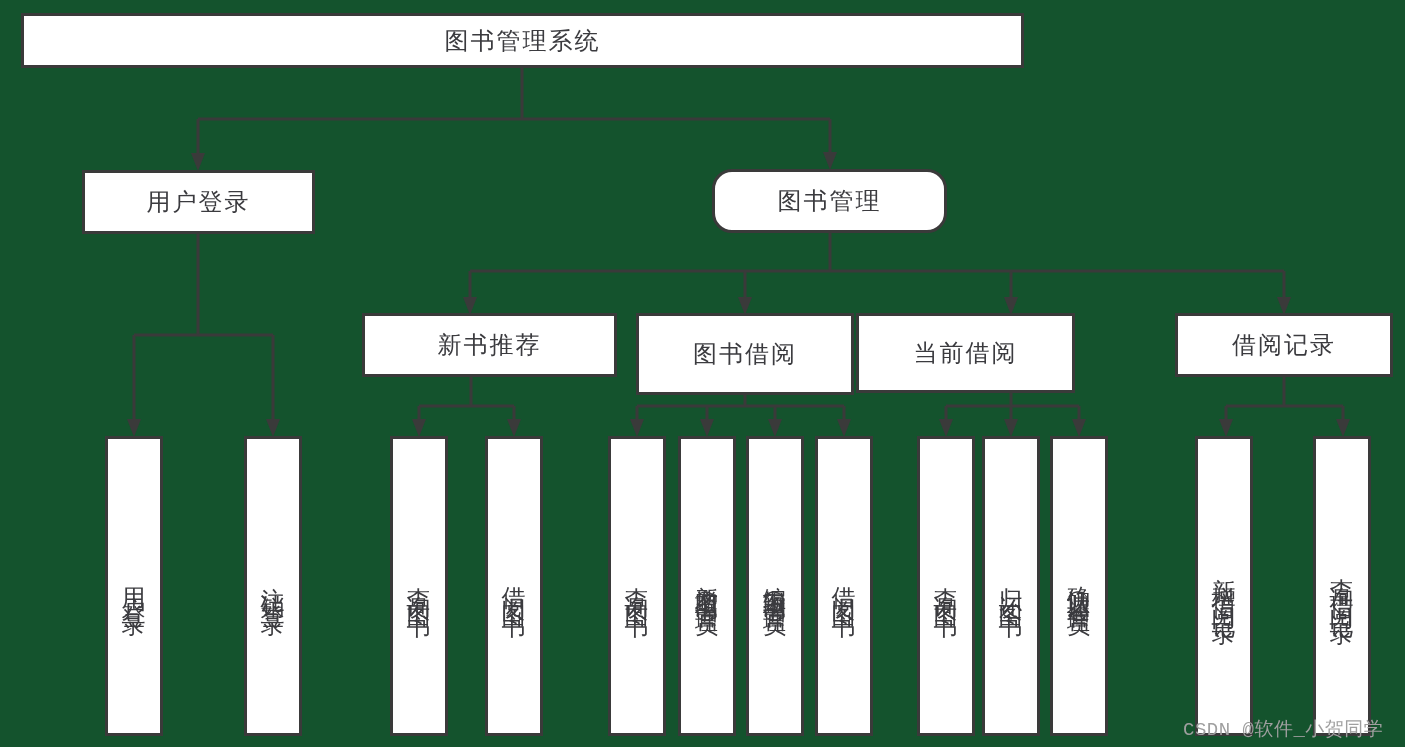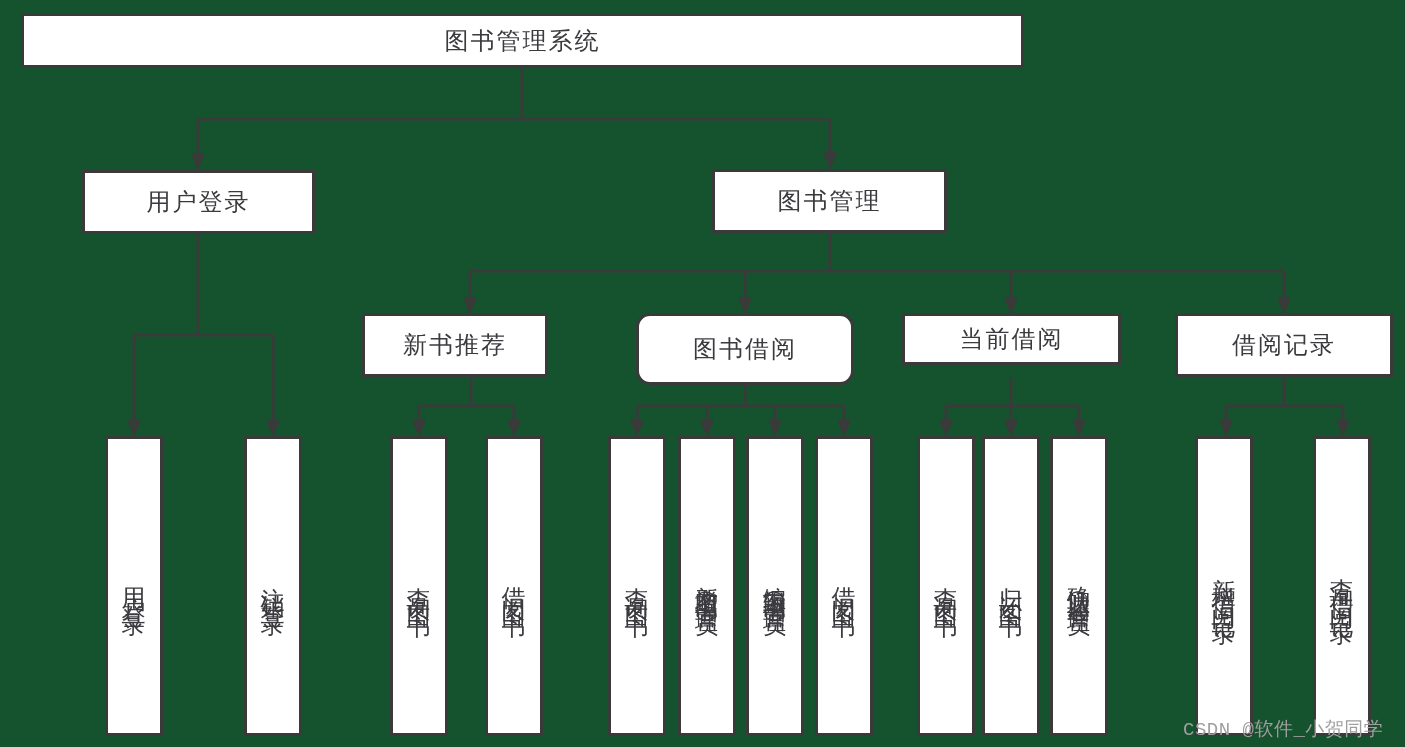--- a/index.html
+++ b/index.html
@@ -101,31 +101,31 @@
     </g>
   </svg>
 
   <div class="box" style="left:21px; top:13px; width:1003px; height:55px;">
     <span class="hlabel">图书管理系统</span>
   </div>
 
   <div class="box" style="left:82px; top:170px; width:233px; height:64px;">
     <span class="hlabel">用户登录</span>
   </div>
-  <div class="box" style="left:712px; top:169px; width:235px; height:64px;">
+  <div class="box" style="left:712px; top:169px; width:235px; height:64px;border-radius:20px;">
     <span class="hlabel">图书管理</span>
   </div>
 
-  <div class="box" style="left:362px; top:313px; width:186px; height:64px;">
+  <div class="box" style="left:362px; top:313px; width:255px; height:64px;">
     <span class="hlabel">新书推荐</span>
   </div>
-  <div class="box" style="left:636px; top:313px; width:218px; height:72px;border-radius:14px;">
+  <div class="box" style="left:636px; top:313px; width:218px; height:82px;">
     <span class="hlabel">图书借阅</span>
   </div>
-  <div class="box" style="left:902px; top:313px; width:219px; height:52px;">
+  <div class="box" style="left:856px; top:313px; width:219px; height:80px;">
     <span class="hlabel">当前借阅</span>
   </div>
   <div class="box" style="left:1175px; top:313px; width:218px; height:64px;">
     <span class="hlabel">借阅记录</span>
   </div>
 
   <div class="box leaf" style="left:105px; top:436px; width:58px; height:300px;">
     <span class="vtext">用户登录</span>
   </div>
   <div class="box leaf" style="left:244px; top:436px; width:58px; height:300px;">

